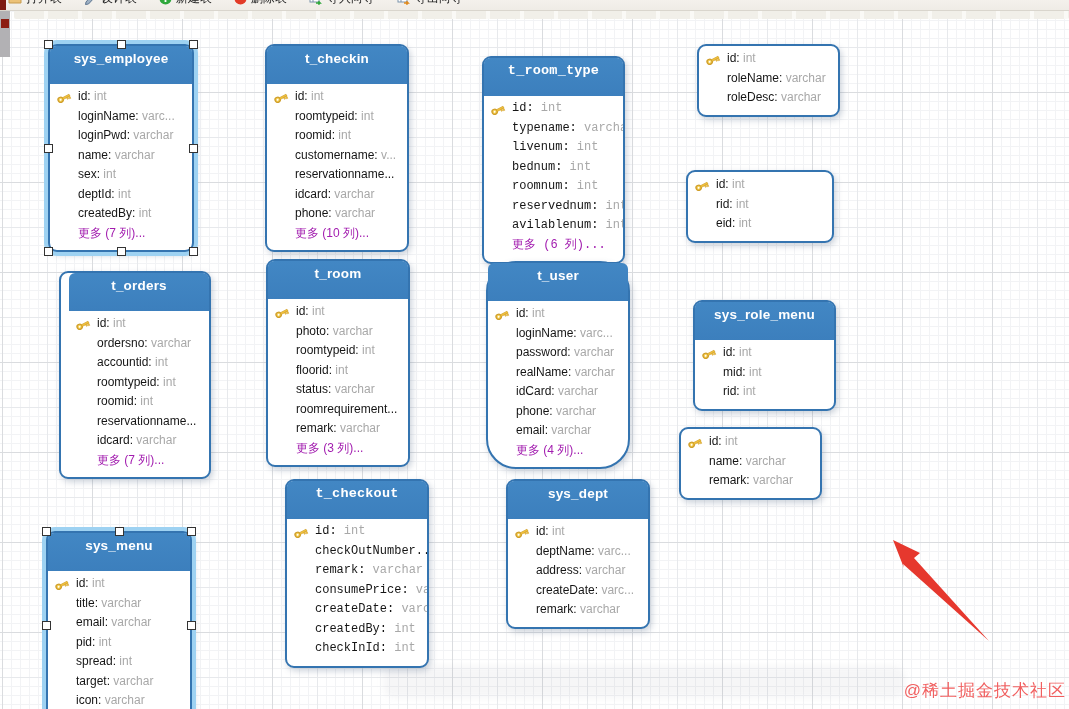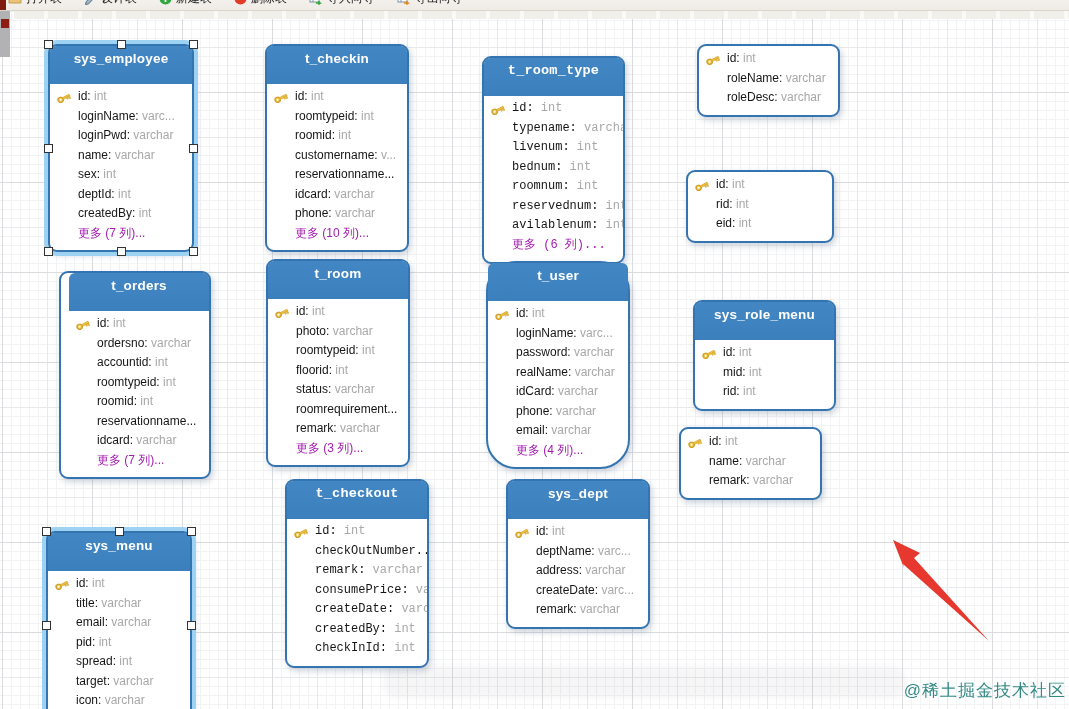--- a/index.html
+++ b/index.html
@@ -62,21 +62,21 @@
   .frow.more{color:#a21caf;}
   .keyic{position:absolute;left:6px;top:2px;width:16px;height:16px;}
   .handle{position:absolute;width:7px;height:7px;background:#fff;border:1px solid #333;z-index:6;}
   .h-tl{left:-6px;top:-6px}.h-tc{left:calc(50% - 4px);top:-6px}.h-tr{right:-6px;top:-6px}
   .h-ml{left:-6px;top:calc(50% - 4px)}.h-mr{right:-6px;top:calc(50% - 4px)}
   .h-bl{left:-6px;bottom:-6px}.h-bc{left:calc(50% - 4px);bottom:-6px}.h-br{right:-6px;bottom:-6px}
   
   .arrowlayer{position:absolute;inset:0;z-index:40;pointer-events:none;color:var(--arrow-red,#e6382e);}
   .watermark{
     position:absolute;right:3px;bottom:7px;z-index:4;
-    font-size:17px;color:#0f766e;letter-spacing:1px;opacity:.85;
+    font-size:17px;color:#ef4444;letter-spacing:1px;opacity:.85;
   }
   .smear{
     position:absolute;left:383px;top:666px;width:522px;height:32px;z-index:3;
     background:rgba(130,130,140,.07);filter:blur(3px);border-radius:12px;
   }
 </style>
 </head>
 <body>
 
 <div class="canvas">

